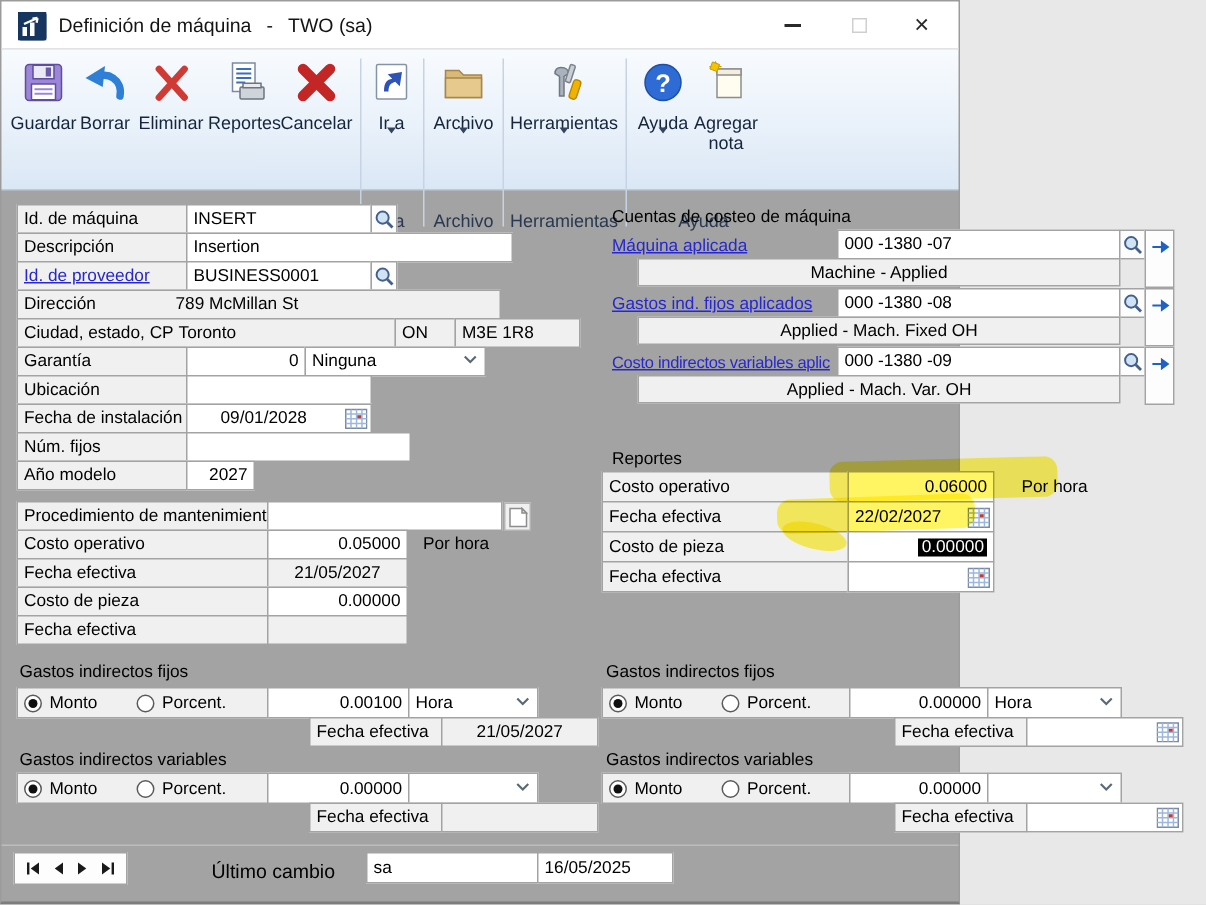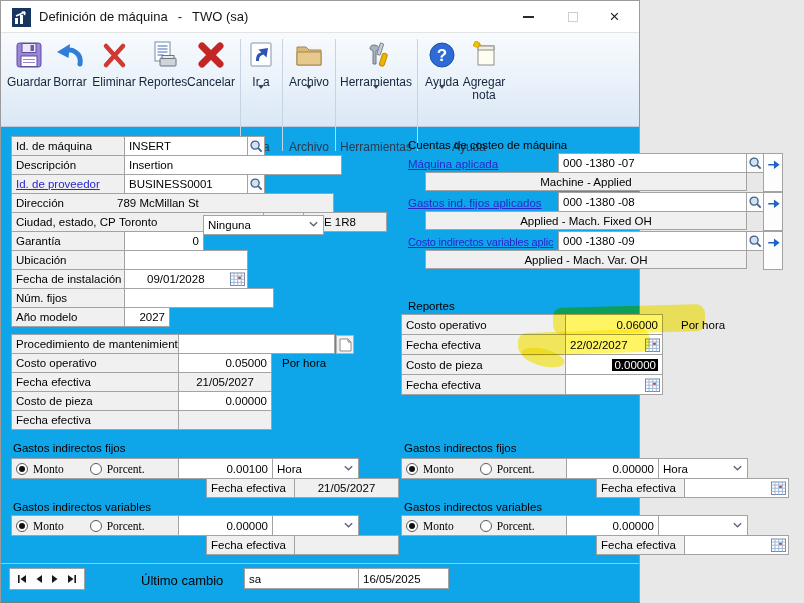--- a/index.html
+++ b/index.html
@@ -1,18 +1,18 @@
 <!DOCTYPE html>
 <html><head>
 <meta charset="utf-8">
 <style>
   * { margin:0; padding:0; box-sizing:border-box; }
   html,body { width:804px; height:603px; overflow:hidden; background:#e8e8e8;
               font-family:"Liberation Sans", sans-serif; }
-  #window { position:relative; width:640px; height:603px; background:#0ea5e9;
+  #window { position:relative; width:640px; height:603px; background:#a3a3a3;
             border:1px solid #9b9b9b; border-bottom:2px solid #7d7d7d; }
 
   
   #titlebar { position:absolute; left:0; top:0; width:100%; height:32px; background:#ffffff;
               border-bottom:1px solid #e3e3e3; }
   #appicon { position:absolute; left:11px; top:7px; width:19px; height:19px; background:#16365f; border-radius:2px; }
   #title { position:absolute; left:38px; top:8px; font-size:13px; color:#141414; white-space:pre; }
   .wbtn { position:absolute; top:0; width:45px; height:31px; display:flex; align-items:center; justify-content:center; }
   #btn-min { right:88px; } #btn-max { right:44px; } #btn-close { right:2px; }
   #btn-min .bar { width:11px; height:2px; background:#2a2a2a; }
@@ -39,21 +39,21 @@
   .ro  { background:#f0f0f0;justify-content:center; }
   .num { justify-content:flex-end; }
   .sect { position:absolute; font-size:11.5px; color:#000; white-space:nowrap; }
   .link { color:#2727cf; text-decoration:underline; cursor:pointer; }
   .btnbox { position:absolute; border:1px solid #a3a3a3; background:#fdfdfd; display:flex;
             align-items:center; justify-content:center; cursor:pointer; }
   .radio { width:12px; height:12px; border:1px solid #5a5a5a; border-radius:50%; background:#fff;
            display:inline-block; flex:none; }
   .radio.sel::after { content:''; display:block; width:6px; height:6px; background:#101010;
            border-radius:50%; margin:2px; }
-  .rlbl { font-size:11.5px; margin:0 0 0 5px;font-family:Liberation Serif, serif; }
+  .rlbl { font-size:11.5px; margin:0 0 0 5px; }
   .chev { position:absolute; right:4px; top:50%; transform:translateY(-50%); }
   .calbtn { position:absolute; right:2px; top:50%; transform:translateY(-50%); cursor:pointer; width:15px; height:14px; }
   .selval { background:#000; color:#fff; padding:0 2px; }
   .hl { position:absolute; background:#ffee00; opacity:0.62; mix-blend-mode:multiply;
         pointer-events:none; border-radius:9px; }
 
   
   #statusdiv { position:absolute; left:0; top:562px; width:100%; height:1px; background:#bdbdbd; }
 </style>
 </head>
@@ -239,21 +239,21 @@
   <div class="lbl" style="left:302px;top:211px;width:84px;height:20px">
       <span>M3E 1R8</span>
     </div>
 
   <div class="lbl" style="left:10px;top:230px;width:114px;height:20px">
       <span>Garantía</span>
     </div>
   <div class="fld num" style="left:123px;top:230px;width:80px;height:20px">
       <span>0</span>
     </div>
-  <div class="fld" style="left:202px;top:214px;width:121px;height:20px">
+  <div class="fld" style="left:202px;top:230px;width:121px;height:20px">
     <span>Ninguna</span>
     <span class="chev"><svg width="11" height="10" viewBox="0 0 12 10">
           <path d="M2 3 L6 7 L10 3" stroke="#5a6a7a" fill="none" stroke-width="1.6"></path>
         </svg></span>
   </div>
 
   <div class="lbl" style="left:10px;top:249px;width:114px;height:20px">
       <span>Ubicación</span>
     </div>
   <div class="fld" style="left:123px;top:249px;width:124px;height:20px">

